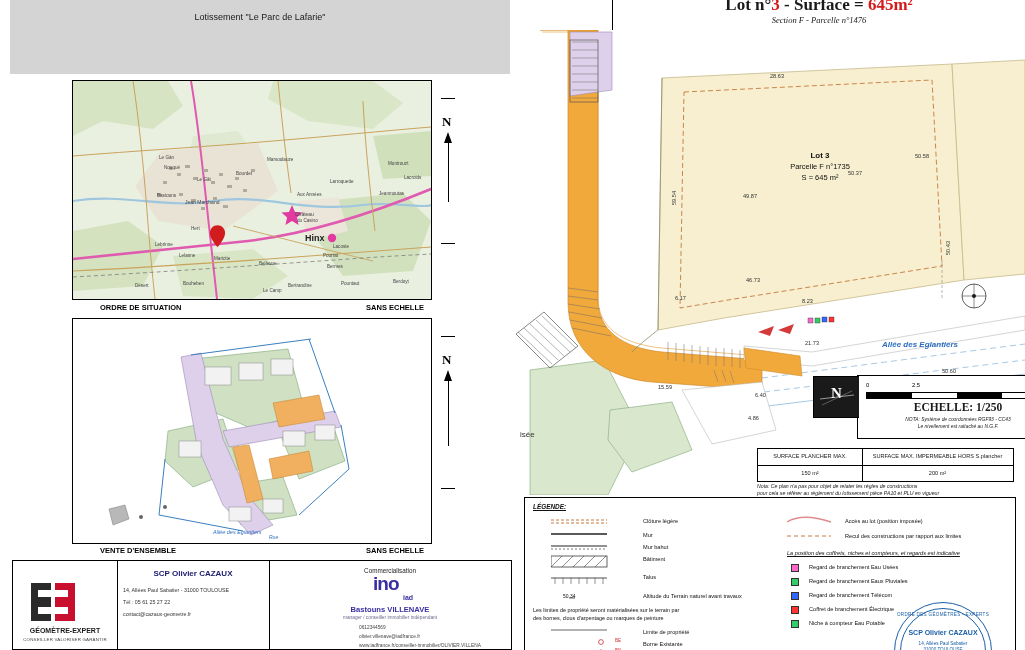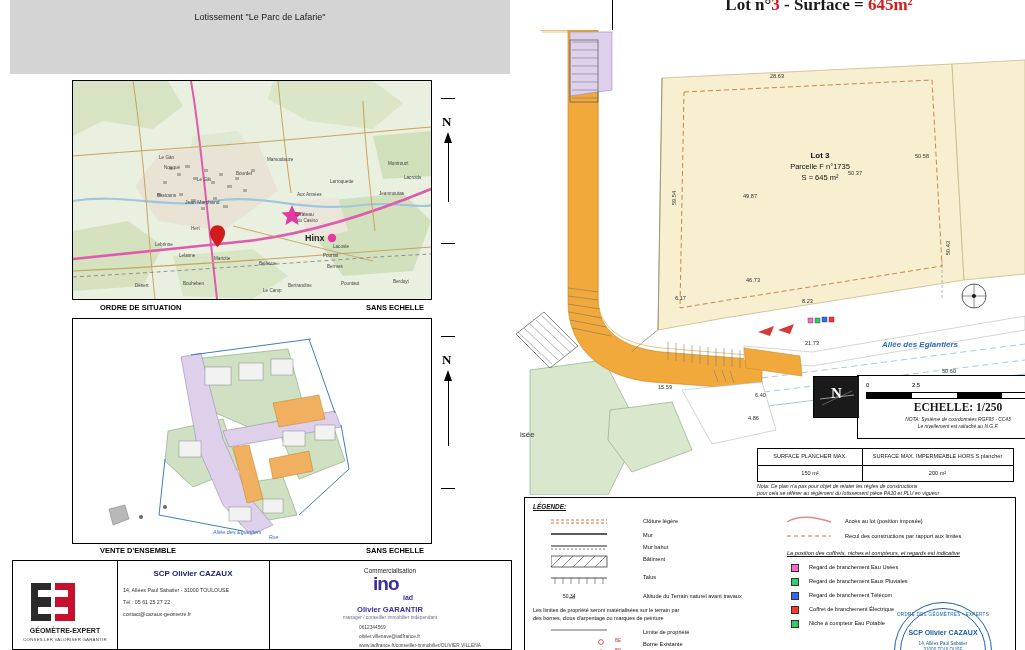--- a/index.html
+++ b/index.html
@@ -561,35 +561,36 @@
       <div class="cart-heading">SCP Olivier CAZAUX</div>
       <div class="cart-sub" style="top:26px;">14, Allées Paul Sabatier - 31000 TOULOUSE</div>
       <div class="cart-sub" style="top:38px;">Tél : 05 61 25 27 22</div>
       <div class="cart-sub" style="top:50px;">contact@cazaux-geometre.fr</div>
     </div>
 
     <div class="cart-cell" id="cart-comm">
       <div class="comm-label">Commercialisation</div>
       <div class="iad-logo">ino</div>
       <div class="iad-word">iad</div>
-      <div class="comm-name">Olivier GARANTIR</div>
+      <div class="comm-name">Bastouns VILLENAVE</div>
       <div class="comm-role">manager / conseiller immobilier indépendant</div>
       <div class="comm-contact" style="top:64px;">0612344569</div>
       <div class="comm-contact" style="top:73px;">olivier.villenave@iadfrance.fr</div>
       <div class="comm-contact" style="top:82px;">www.iadfrance.fr/conseiller-immobilier/OLIVIER.VILLENA</div>
     </div>
   </div>
 </div>
 
 <div class="right-panel">
 
   <div class="lot-header">
     <div class="lot-header-title">
       <span>Lot n°</span><span class="red">3</span><span> - Surface = </span><span class="red">645m²</span>
     </div>
+    <div class="lot-header-sub">Section F - Parcelle n°1476</div>
   </div>
 
   <div id="plan-area">
     <svg width="513" height="465" viewBox="0 0 513 465">
       <rect x="0" y="0" width="513" height="465" fill="#ffffff"></rect>
 
       <path d="M18,340 L92,330 L128,400 L96,465 L18,465 Z" fill="#d9e7cd" stroke="#7fa878" stroke-width="0.6"></path>
       <path d="M0,0 L30,0 L30,330 L0,336 Z" fill="#ffffff"></path>
 
       <path d="M28,0 L86,0 L86,270 C86,300 110,318 150,322 L250,330 L250,360 L140,352

